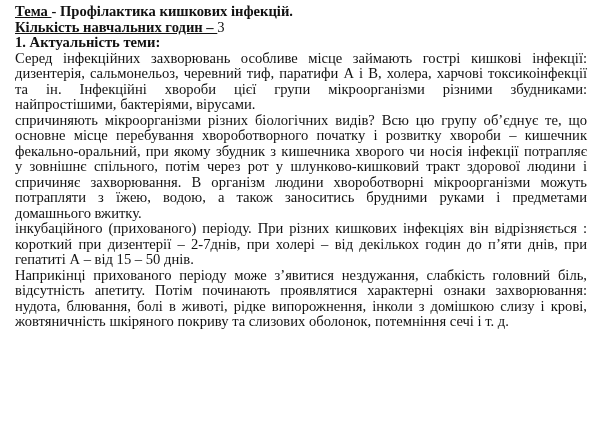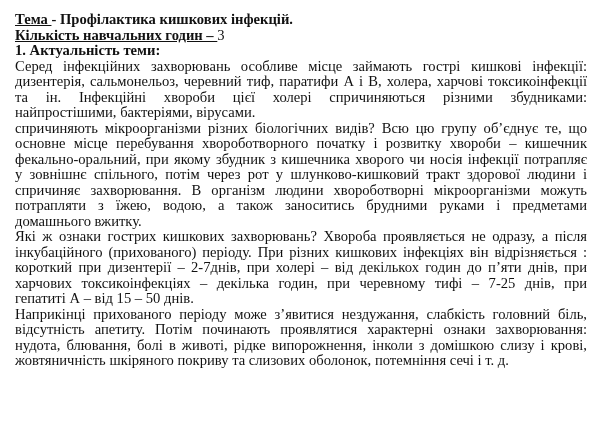--- a/index.html
+++ b/index.html
@@ -1,18 +1,18 @@
 <!DOCTYPE html>
 <html><head>
 <meta charset="utf-8">
 <style>
   html, body { margin:0; padding:0; background:#ffffff; }
   body { width:600px; height:447px; overflow:hidden; }
   .page {
-    position:absolute; left:15px; top:12px; width:572px;
+    position:absolute; left:15px; top:4px; width:572px;
     font-family:"Liberation Serif", "DejaVu Serif", serif;
     font-size:14.6px; line-height:15.5px; color:#111111;
   }
   .line { display:block; white-space:nowrap; }
   .just { text-align:justify; text-align-last:justify; white-space:normal; }
   .b { font-weight:bold; }
   .u { text-decoration:underline; }
 </style>
 </head>
 <body>
@@ -22,39 +22,37 @@
     <span class="u">Тема </span><span>- </span> <span>Профілактика кишкових інфекцій.</span>
   </div>
   <div class="line">
     <span class="b u">Кількість навчальних годин – </span><span>3</span>
   </div>
   <div class="line b">1. Актуальність теми:</div>
 
   <div>
     <span class="line just">Серед інфекційних захворювань особливе місце займають гострі кишкові інфекції:</span>
     <span class="line just">дизентерія, сальмонельоз, черевний тиф, паратифи А і В, холера, харчові токсикоінфекції</span>
-    <span class="line just">та ін. Інфекційні хвороби цієї холері спричиняються різними збудниками:</span>
+    <span class="line just">та ін. Інфекційні хвороби цієї групи мікроорганізми різними збудниками:</span>
     <span class="line">найпростішими, бактеріями, вірусами.</span>
   </div>
 
   <div>
     <span class="line just">спричиняють мікроорганізми різних біологічних видів? Всю цю групу об’єднує те, що</span>
     <span class="line just">основне місце перебування хвороботворного початку і розвитку хвороби – кишечник</span>
     <span class="line just">фекально-оральний, при якому збудник з кишечника хворого чи носія інфекції потрапляє</span>
     <span class="line just">у зовнішнє спільного, потім через рот у шлунково-кишковий тракт здорової людини і</span>
     <span class="line just">спричиняє захворювання. В організм людини хвороботворні мікроорганізми можуть</span>
     <span class="line just">потрапляти з їжею, водою, а також заноситись брудними руками і предметами</span>
     <span class="line">домашнього вжитку.</span>
   </div>
 
   <div>
-    <span class="line just">Які ж ознаки гострих кишкових захворювань? Хвороба проявляється не одразу, а після</span>
     <span class="line just">інкубаційного (прихованого) періоду. При різних кишкових інфекціях він відрізняється :</span>
     <span class="line just">короткий при дизентерії – 2-7днів, при холері – від декількох годин до п’яти днів, при</span>
-    <span class="line just">харчових токсикоінфекціях – декілька годин, при черевному тифі – 7-25 днів, при</span>
     <span class="line">гепатиті А – від 15 – 50 днів.</span>
   </div>
 
   <div>
     <span class="line just">Наприкінці прихованого періоду може з’явитися нездужання, слабкість головний біль,</span>
     <span class="line just">відсутність апетиту. Потім починають проявлятися характерні ознаки захворювання:</span>
     <span class="line just">нудота, блювання, болі в животі, рідке випорожнення, інколи з домішкою слизу і крові,</span>
     <span class="line">жовтяничність шкіряного покриву та слизових оболонок, потемніння сечі і т. д.</span>
   </div>
 </div>

